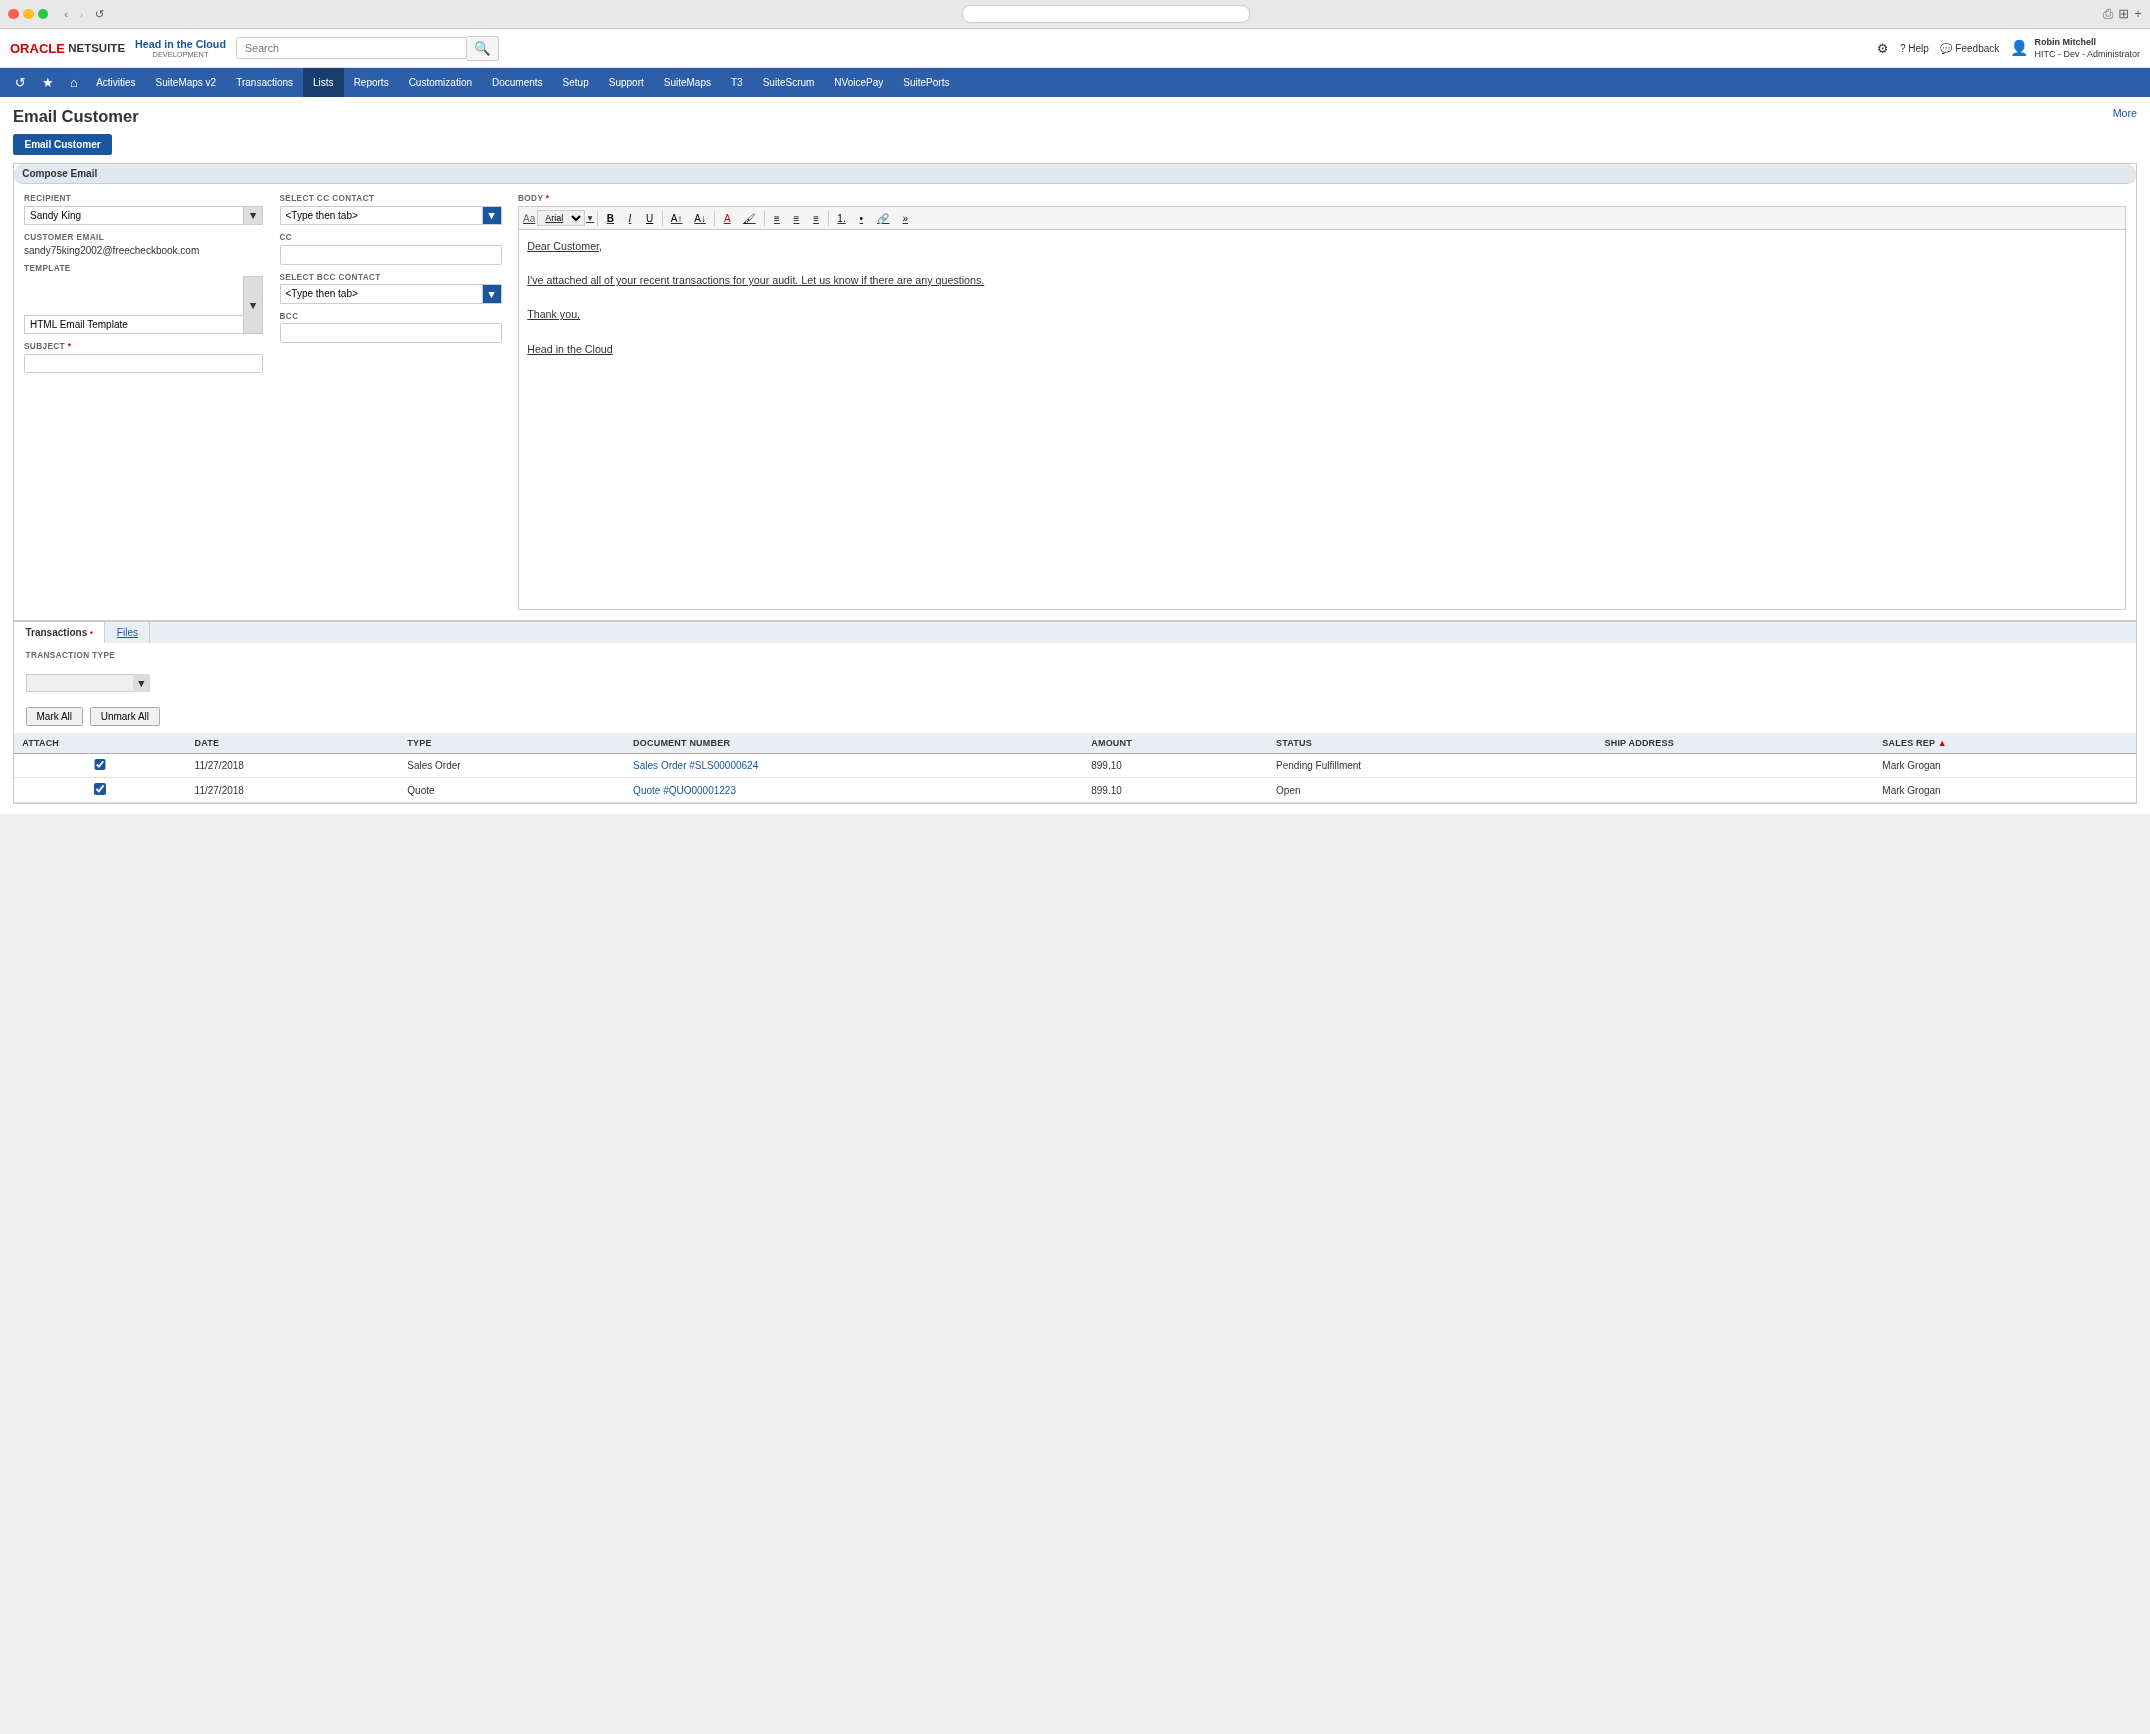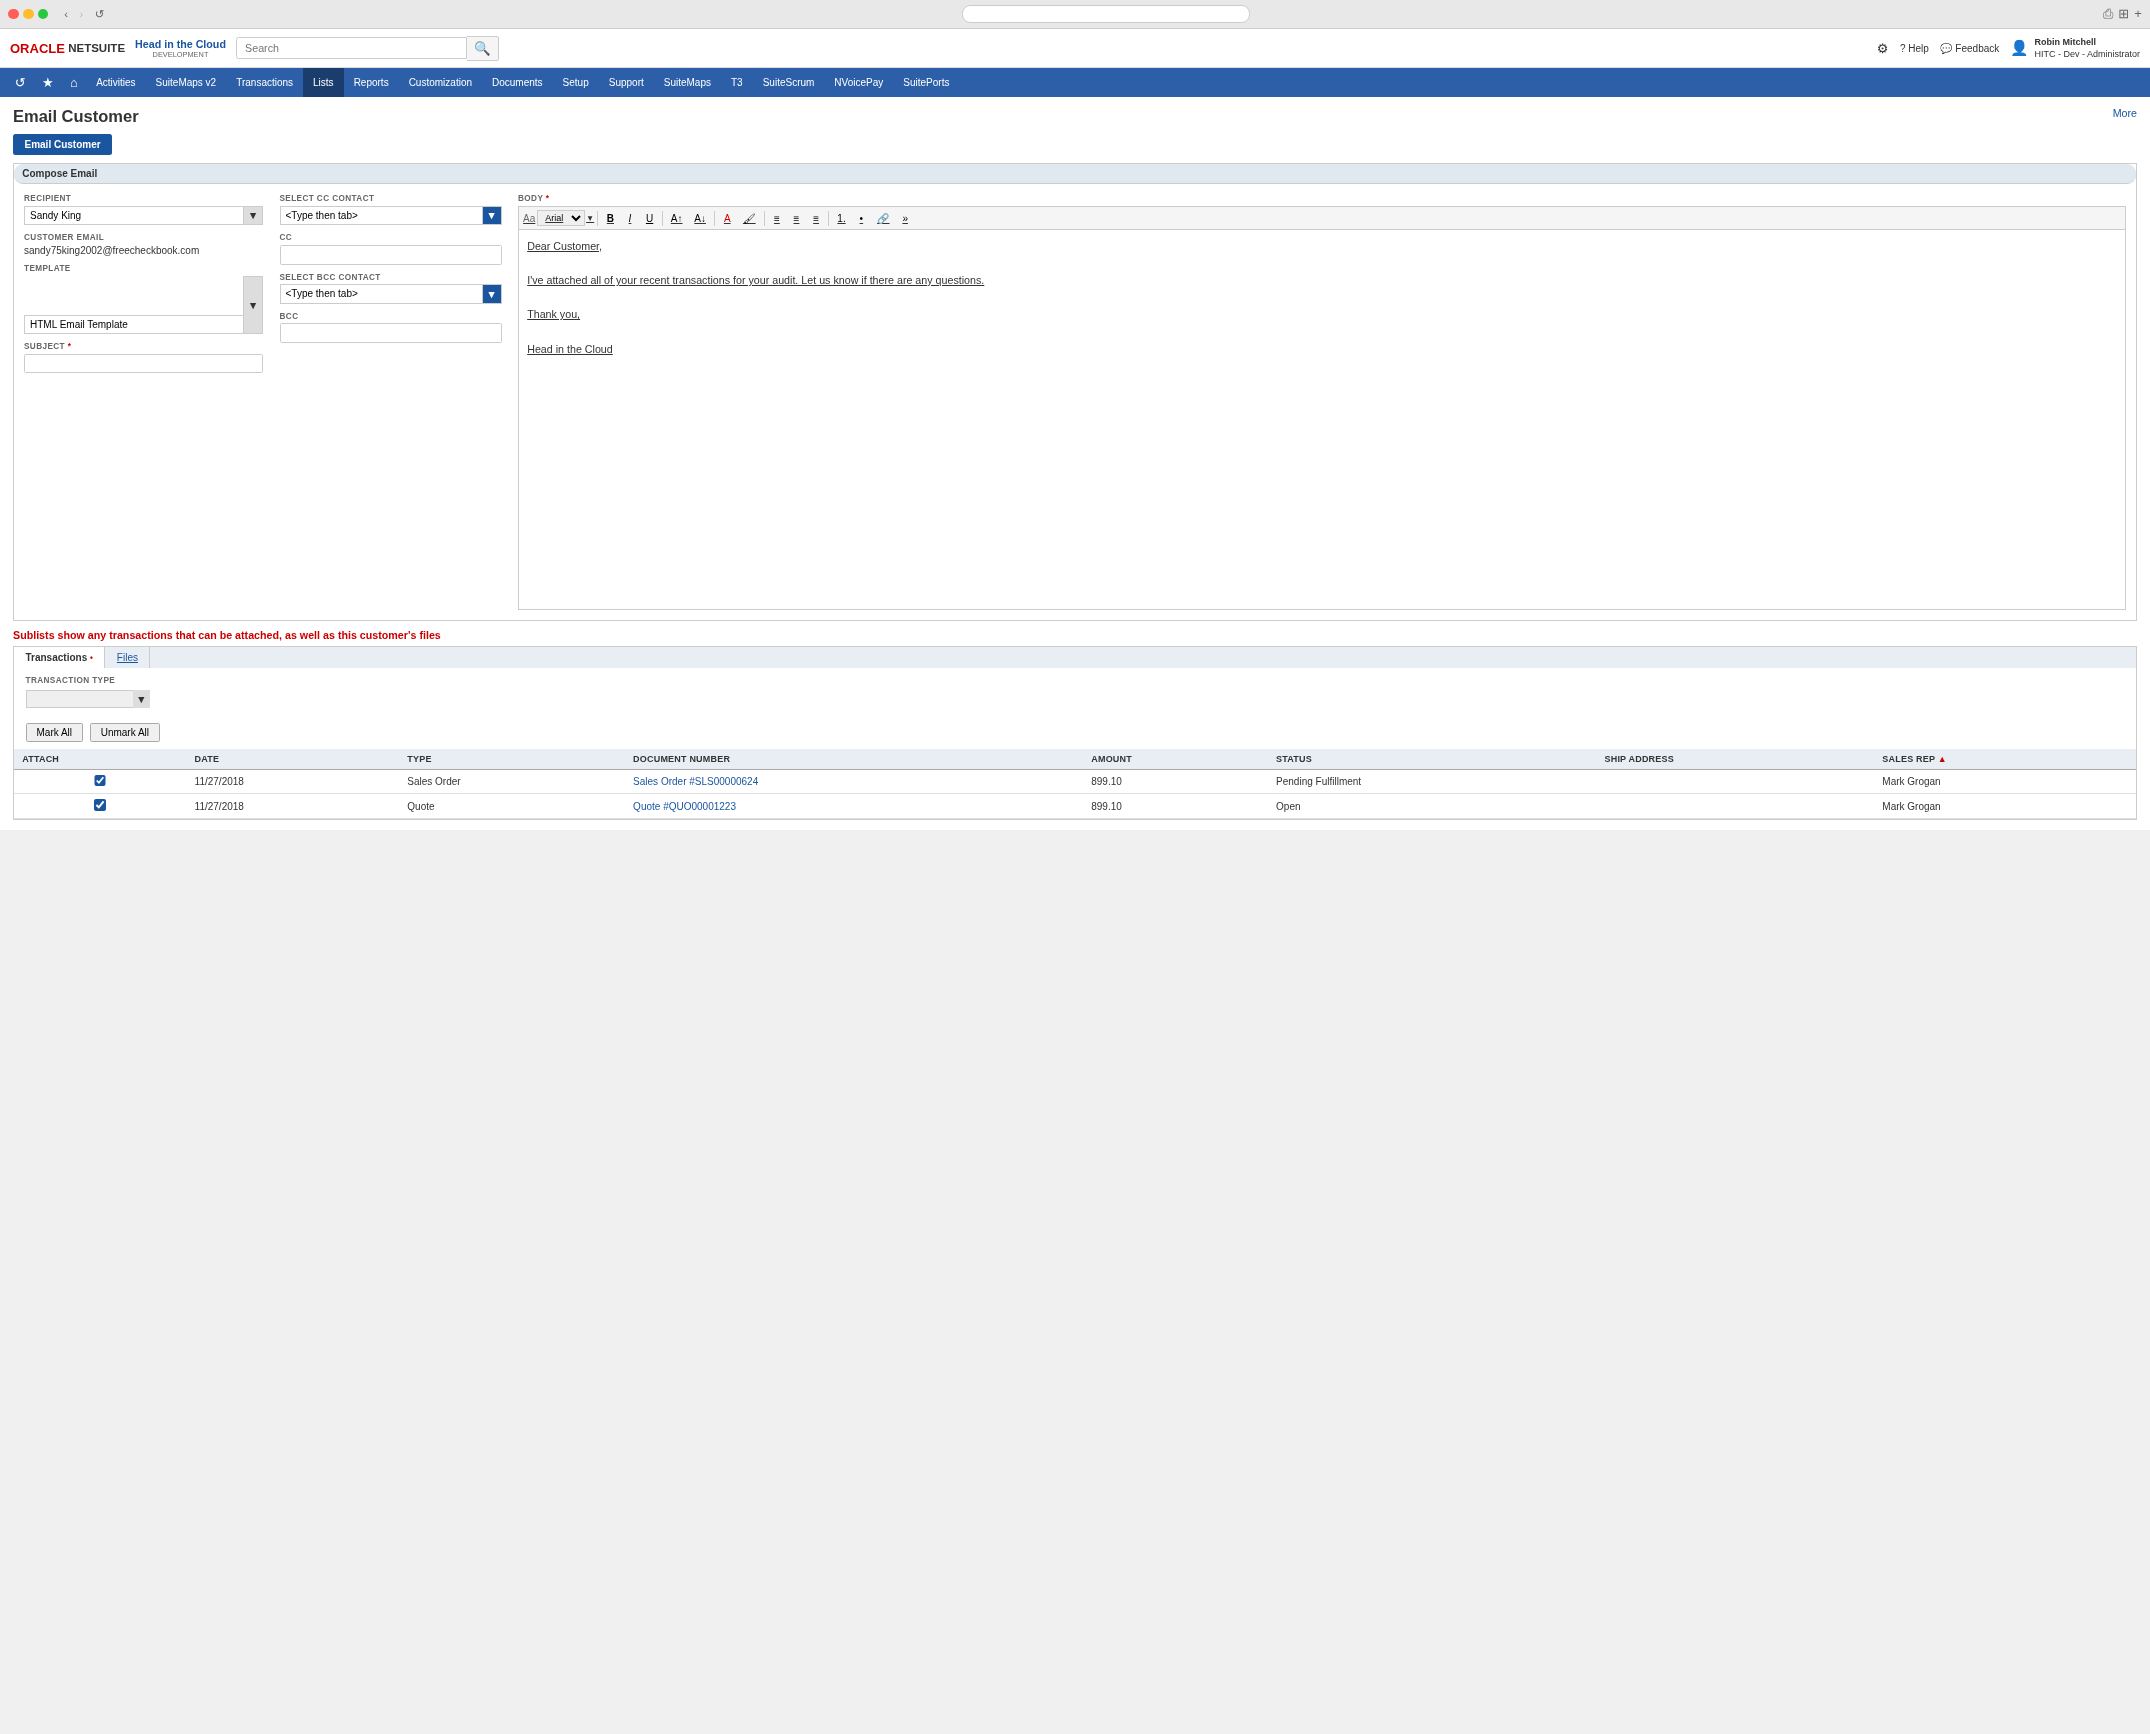--- a/index.html
+++ b/index.html
@@ -171,21 +171,21 @@
     .tab-item.active {
       background: white;
       font-weight: bold;
       text-decoration: none;
       color: #333;
     }
     .tab-bullet { color: #cc0000; font-size: 8.2px; }
 
     
     .transaction-filter { padding: 8.2px 11.5px; border: 0.8px solid #ccc; border-top: none; border-bottom: none; background: white; }
-    .filter-label { font-size: 8.2px; font-weight: bold; color: #666; text-transform: uppercase; letter-spacing: 0.4px; margin-bottom: 5px; }
+    .filter-label { font-size: 8.2px; font-weight: bold; color: #666; text-transform: uppercase; letter-spacing: 0.4px; margin-bottom: 14px; }
     .filter-select-wrapper { position: relative; width: 124px; }
     .filter-select-wrapper select { width: 100%; padding: 2.5px 5px; border: 0.8px solid #ccc; font-size: 10px; }
     .filter-arrow { position: absolute; right: 0; top: 0; bottom: 0; width: 16.5px; background: #ddd; display: flex; align-items: center; justify-content: center; pointer-events: none; }
 
     
     .mark-buttons { padding: 6.6px 11.5px; border: 0.8px solid #ccc; border-top: none; border-bottom: none; background: white; display: flex; gap: 6.6px; }
     .btn-mark {
       padding: 3.3px 10px;
       border: 0.8px solid #aaa;
       background: #f0f0f0;
@@ -413,21 +413,20 @@
             <br>
             <p>Head in the Cloud</p>
           </div>
         </div>
       </div>
 
     </div>
   </div>
 
   
-  <div class="sublists-note">Sublists show any transactions that can be attached, as well as this customer's files</div>
 
   
   <div class="tabs-bar">
     <div class="tab-item active">
       <span>Transactions</span>
       <span class="tab-bullet">•</span>
     </div>
     <div class="tab-item">Files</div>
   </div>
 

